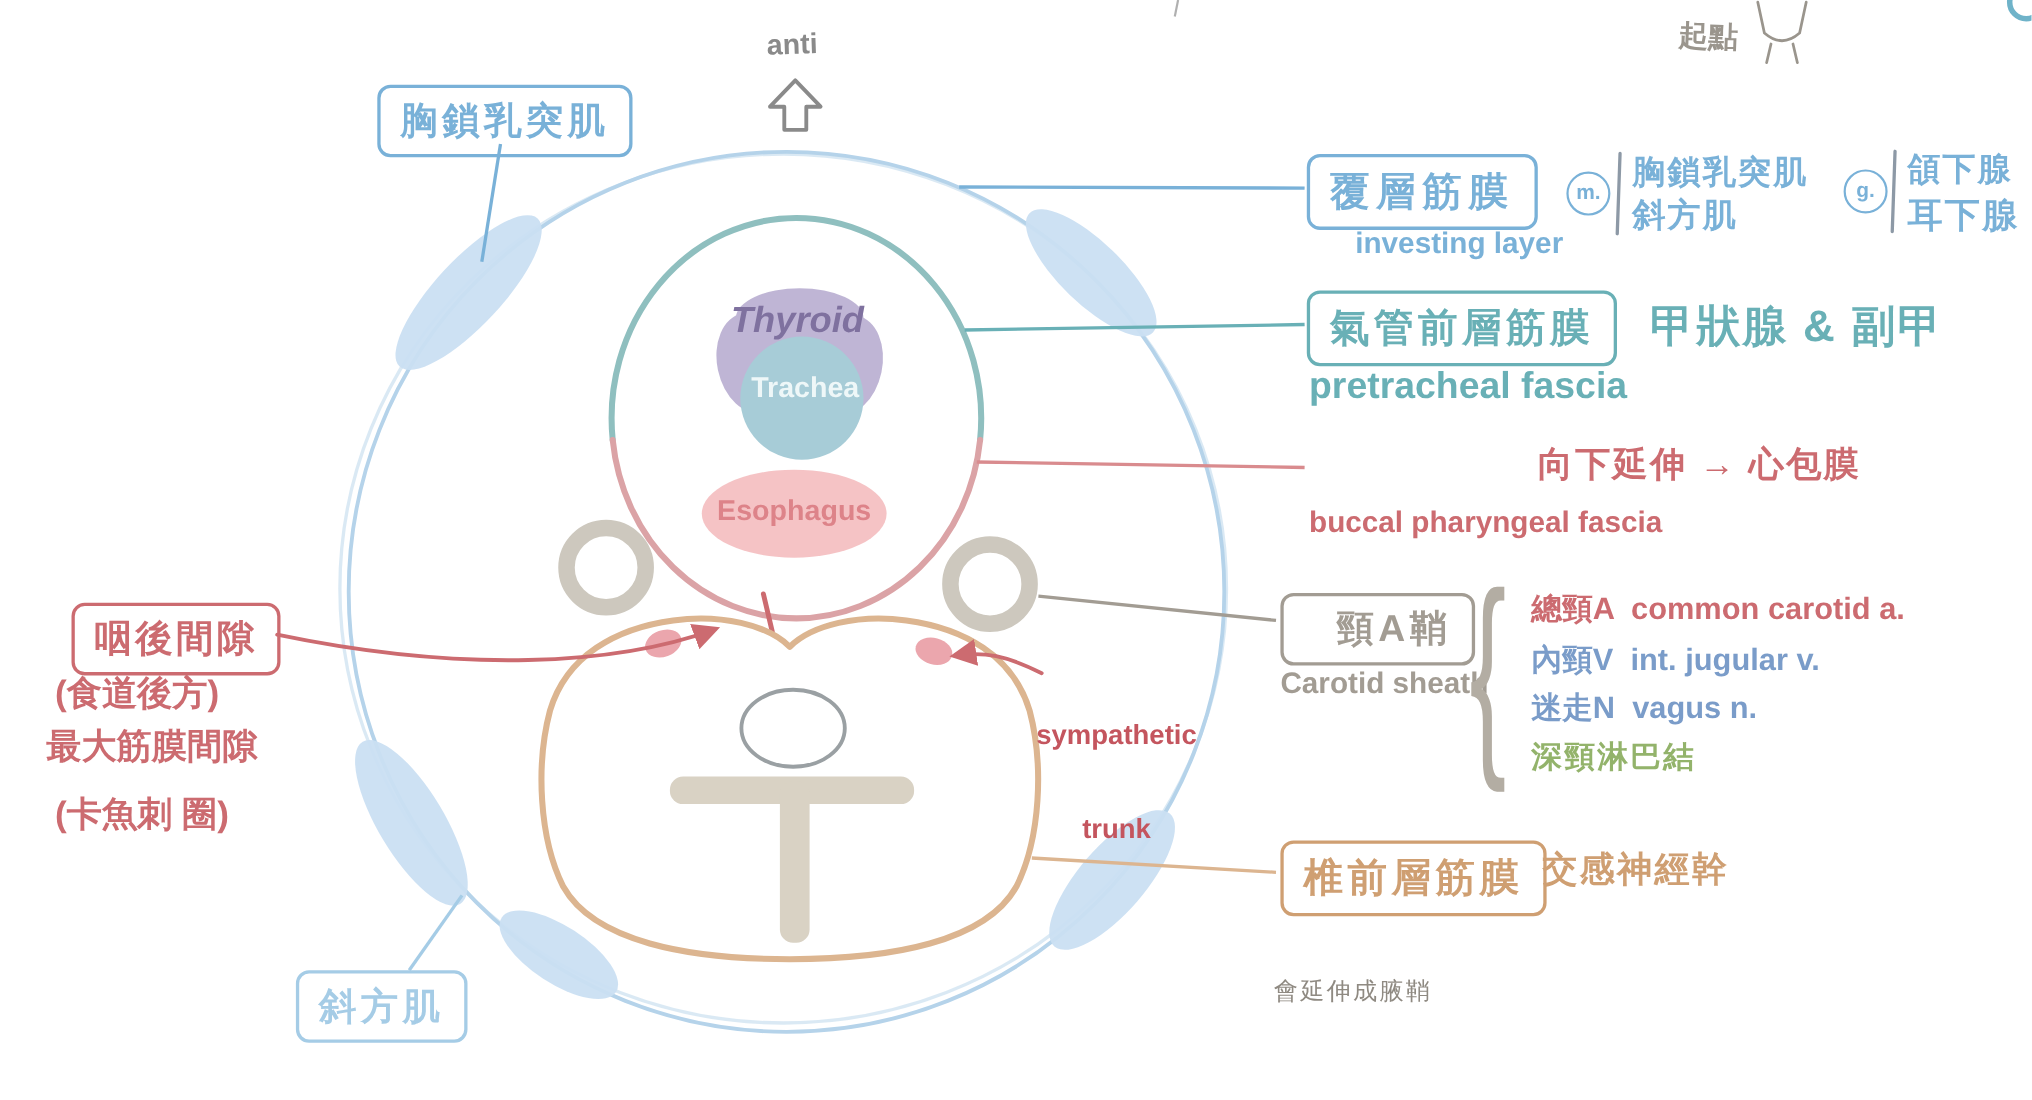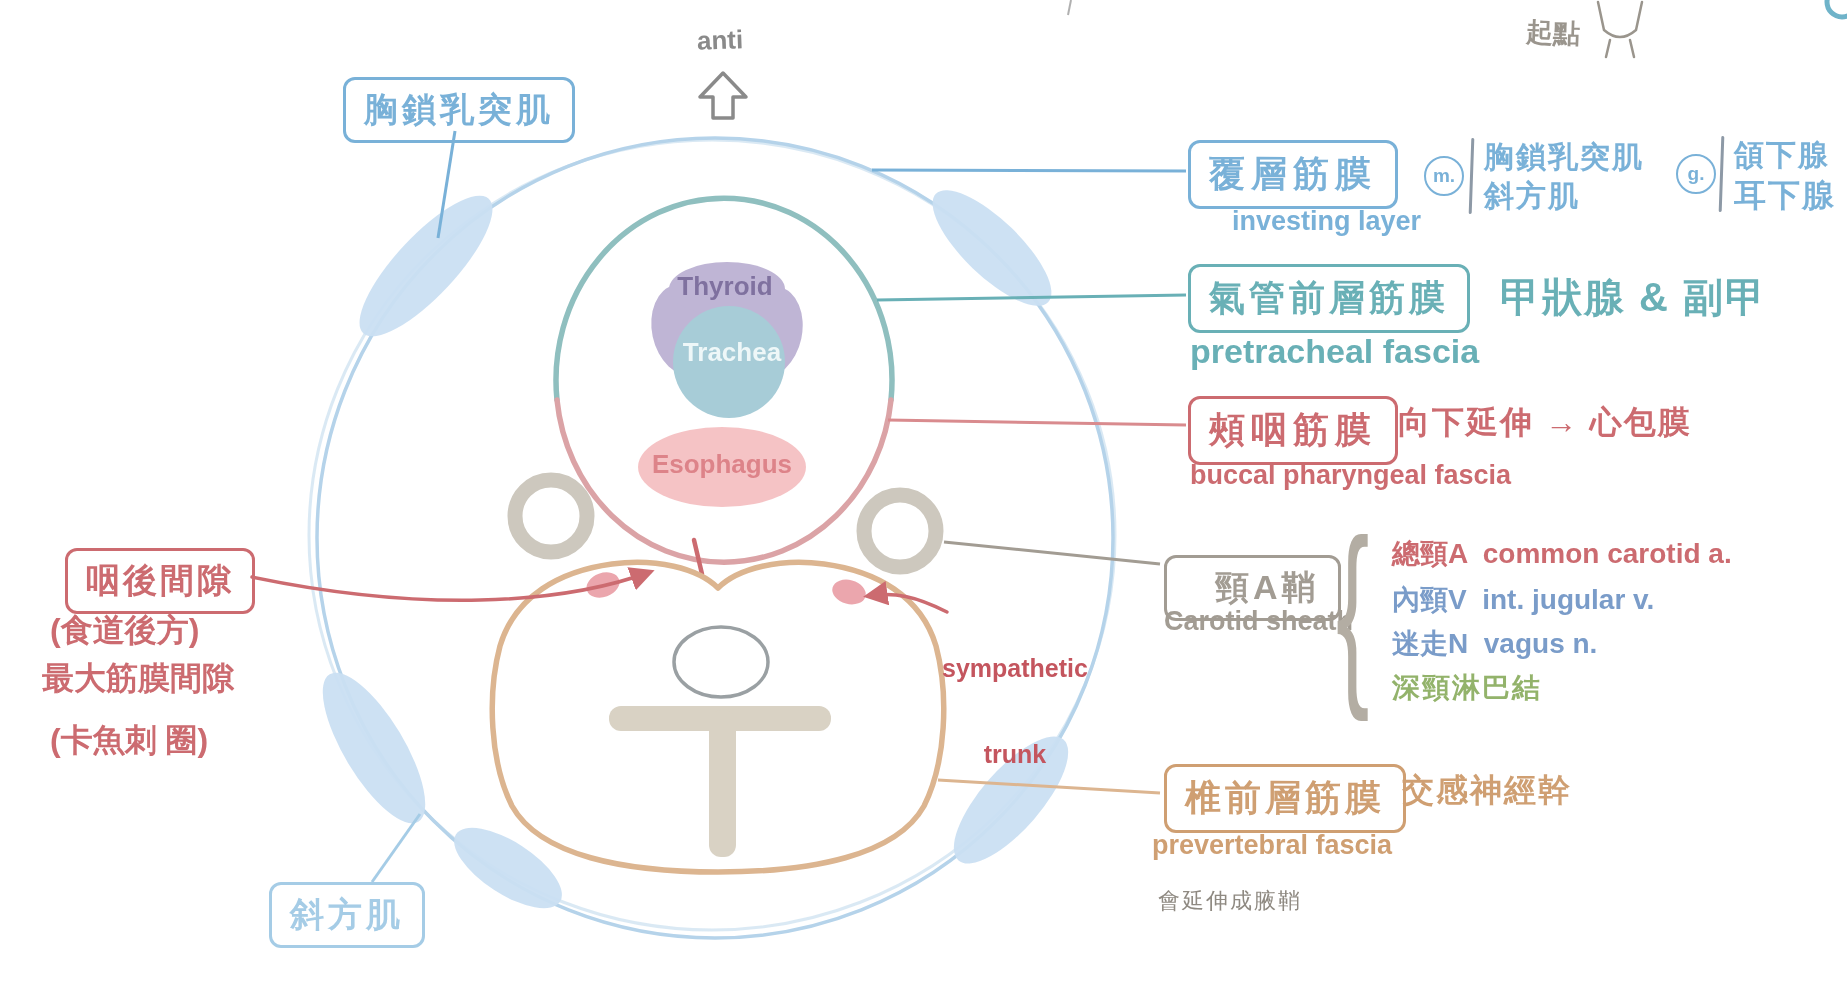--- a/index.html
+++ b/index.html
@@ -92,21 +92,21 @@
     <line x1="1071" y1="0" x2="1068" y2="15" style="stroke:#b0b0b0;stroke-width:2;"></line>
   </svg>
 
   <div class="lbl" style="left:697px;top:26px;font-size:26px;color:#8a8a8a;transform:rotate(-2deg);">anti</div>
 
   <div class="lbl" style="left:1526px;top:18px;font-size:27px;color:#9a958d;transform:rotate(2deg);">起點</div>
 
   <div class="box bordered blue" style="left:343px;top:77px;font-size:34px;letter-spacing:4px;">胸鎖乳突肌</div>
   <div class="box bordered lblue" style="left:269px;top:882px;font-size:34px;letter-spacing:4px;">斜方肌</div>
 
-  <div class="lbl" style="left:655px;top:272px;width:140px;text-align:center;font-size:26px;font-weight:700;color:var(--purple,#7f719f);">Thyroid</div>
+  <div class="lbl" style="left:655px;top:272px;width:140px;text-align:center;font-size:33px;font-weight:700;color:var(--purple,#7f719f);font-style:italic;">Thyroid</div>
   <div class="lbl" style="left:662px;top:338px;width:140px;text-align:center;font-size:26px;font-weight:700;color:var(--tracheaText,#eef7f8);">Trachea</div>
   <div class="lbl" style="left:642px;top:450px;width:160px;text-align:center;font-size:26px;font-weight:700;color:var(--esoText,#dd8389);">Esophagus</div>
 
   <div class="lbl" style="left:930px;top:596px;width:170px;text-align:center;font-size:25px;color:#c4555e;">
     <span style="display:block;">sympathetic</span>
     <span style="display:block;">trunk</span>
   </div>
 
   <div class="box bordered red" style="left:65px;top:548px;font-size:34px;letter-spacing:3px;">咽後間隙</div>
   <div class="lbl red" style="left:50px;top:612px;font-size:32px;">(食道後方)</div>
@@ -121,30 +121,28 @@
   <div class="lbl blue" style="left:1484px;top:179px;font-size:30px;letter-spacing:2px;">斜方肌</div>
   <div class="badge blue bordered" style="left:1676px;top:154px;font-size:19px;border-width:2.5px;">g.</div>
   <div class="bar" style="left:1720px;top:136px;height:76px;transform:rotate(2deg);"></div>
   <div class="lbl blue" style="left:1734px;top:138px;font-size:30px;letter-spacing:2px;">頜下腺</div>
   <div class="lbl blue" style="left:1734px;top:177px;font-size:32px;letter-spacing:2px;">耳下腺</div>
 
   <div class="box bordered teal" style="left:1188px;top:264px;font-size:36px;letter-spacing:4px;">氣管前層筋膜</div>
   <div class="lbl teal" style="left:1500px;top:274px;font-size:40px;letter-spacing:2px;">甲狀腺 &amp; 副甲</div>
   <div class="lbl teal" style="left:1190px;top:332px;font-size:34px;">pretracheal fascia</div>
 
-  <div class="box bordered red" style="left:1188px;top:396px;font-size:36px;letter-spacing:6px;">頰咽筋膜</div>
   <div class="lbl red" style="left:1190px;top:460px;font-size:27px;">buccal pharyngeal fascia</div>
   <div class="lbl red" style="left:1398px;top:404px;font-size:32px;letter-spacing:2px;">向下延伸 → 心包膜</div>
 
-  <div class="box bordered gray" style="left:1164px;top:555px;font-size:34px;letter-spacing:4px;padding-left:48px;">頸A鞘</div>
+  <div class="box bordered gray" style="left:1164px;top:539px;font-size:34px;letter-spacing:4px;padding-left:48px;">頸A鞘</div>
   <div class="lbl gray" style="left:1164px;top:606px;font-size:27px;">Carotid sheath</div>
   <div class="brace" style="left:1336px;top:516px;font-size:200px;line-height:188px;">{</div>
   <div class="lbl red" style="left:1392px;top:538px;font-size:28px;">總頸A  common carotid a.</div>
   <div class="lbl navy" style="left:1392px;top:584px;font-size:28px;">內頸V  int. jugular v.</div>
   <div class="lbl navy" style="left:1392px;top:628px;font-size:28px;">迷走N  vagus n.</div>
   <div class="lbl green" style="left:1392px;top:672px;font-size:28px;letter-spacing:2px;">深頸淋巴結</div>
 
   <div class="box bordered tan" style="left:1164px;top:764px;font-size:36px;letter-spacing:4px;">椎前層筋膜</div>
   <div class="lbl tan" style="left:1402px;top:772px;font-size:32px;letter-spacing:2px;">交感神經幹</div>
-  <div class="lbl tan" style="left:1152px;top:830px;font-size:27px;">prevertebral fascia</div>
   <div class="lbl" style="left:1158px;top:888px;font-size:22px;font-weight:500;color:var(--graytext,#8f8a82);letter-spacing:2px;">會延伸成腋鞘</div>
 
 </div>
 
 </body></html>

